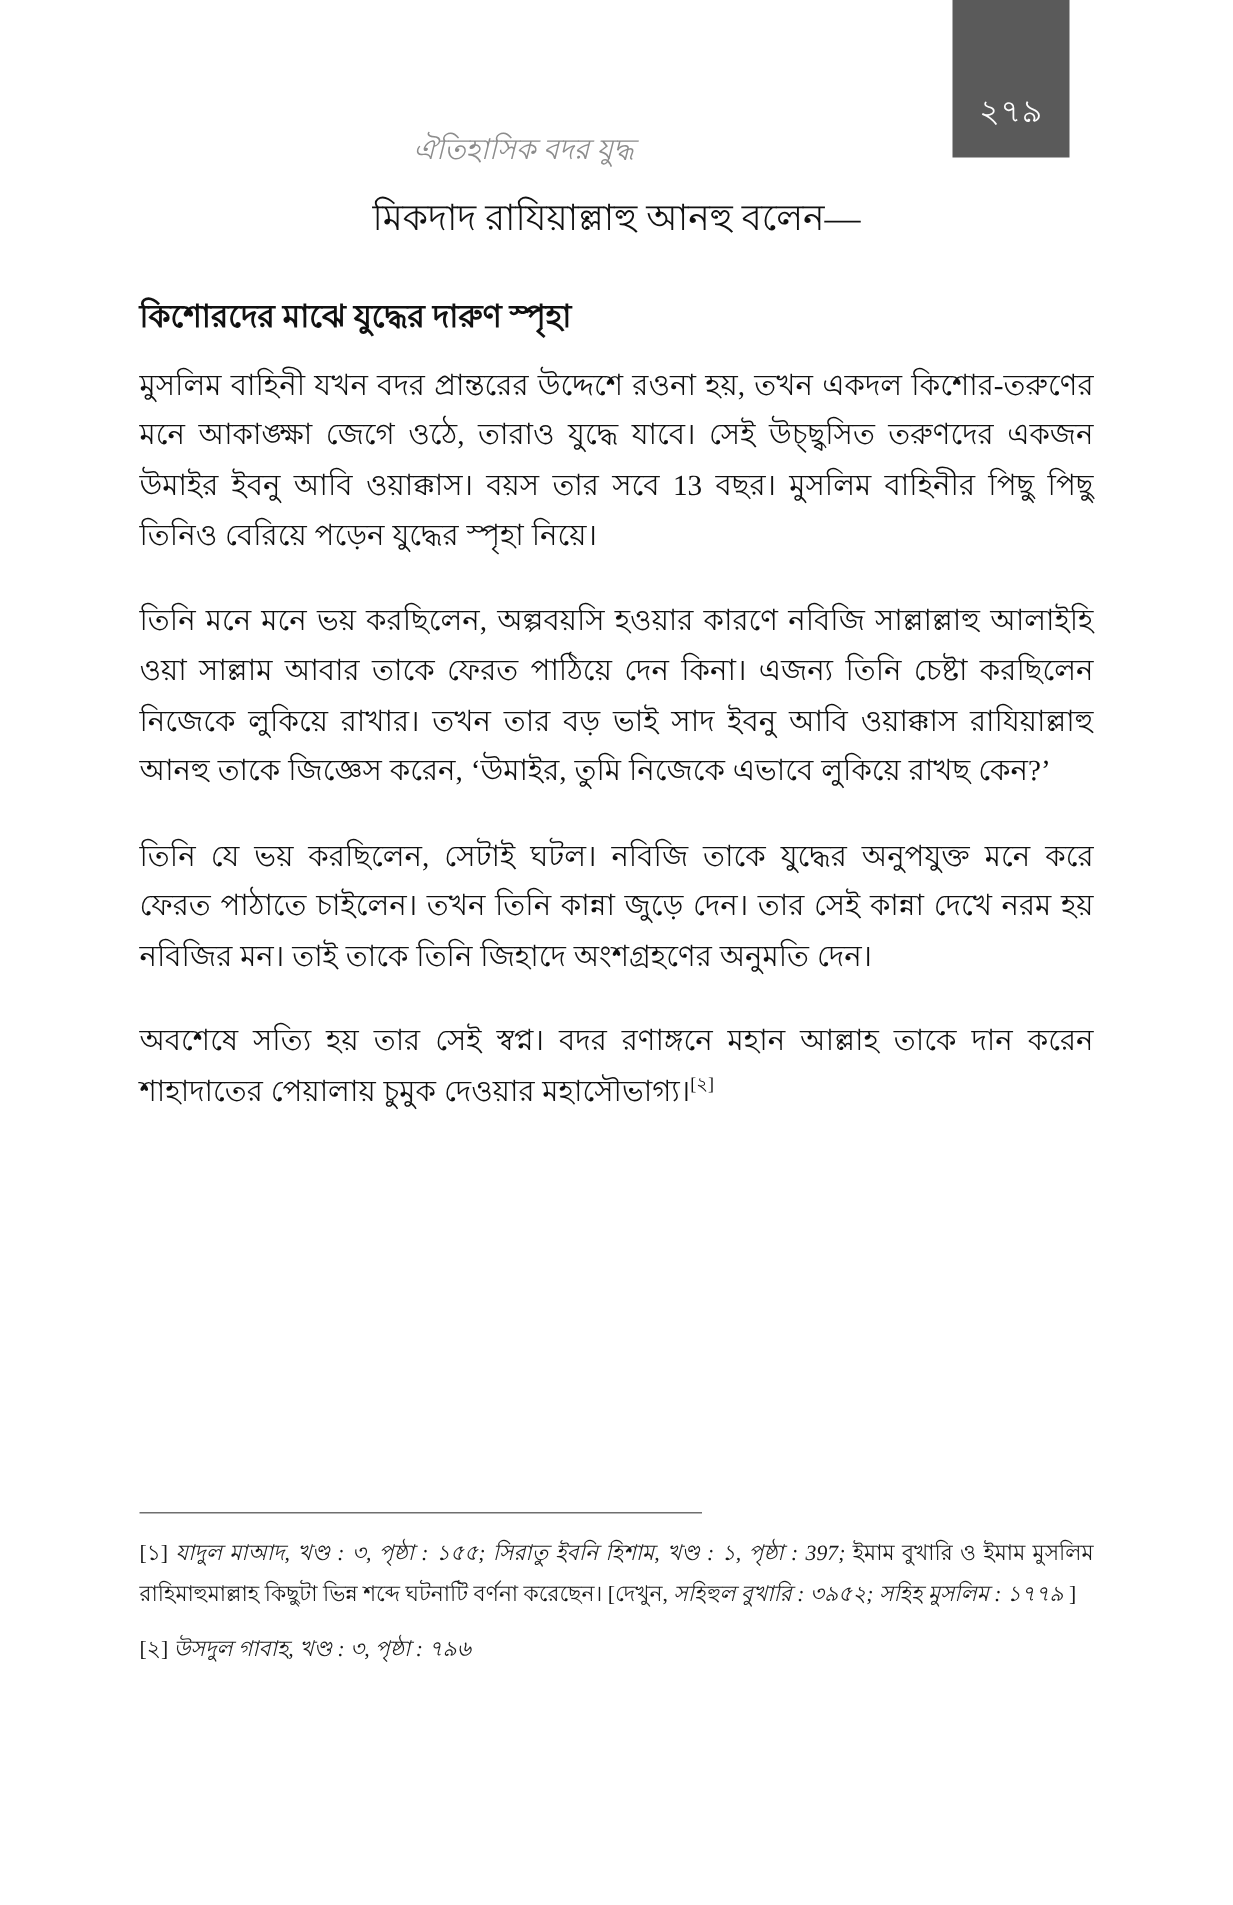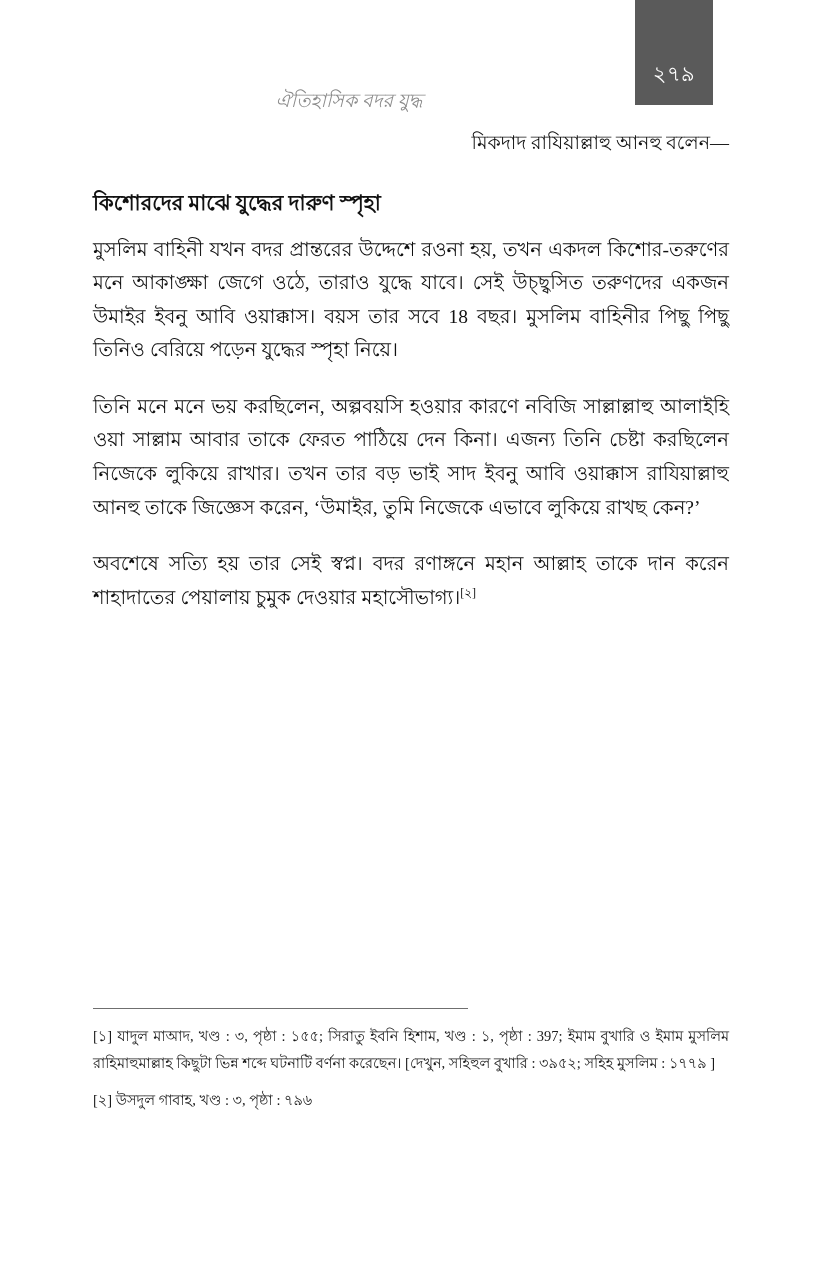--- a/index.html
+++ b/index.html
@@ -57,24 +57,24 @@
 
   
   .content {
     position: absolute;
     left: 93px;
     top: 128px;
     width: 636px;
   }
 
   .lead-line {
-    font-size: 19px;
+    font-size: 24px;
     line-height: 1.55;
     margin: 0 0 22px 0;
-    text-align: right;
+    text-align: center;
   }
 
   p.body-par {
     font-size: 19.5px;
     line-height: 1.72;
     margin: 0 0 23px 0;
     text-align: justify;
     text-justify: inter-word;
     word-spacing: 0.02em;
   }
@@ -110,20 +110,21 @@
     font-size: 14.5px;
     line-height: 1.85;
     margin: 0 0 10px 0;
     text-align: justify;
     color: #1a1a1a;
   }
   .footnote .marker {
     font-style: normal;
   }
   .footnote .src {
+    font-style: italic;
   }
   .footnote .plain {
     font-style: normal;
   }
 </style>
 </head>
 <body>
 
 <div class="page">
 
@@ -134,25 +135,26 @@
   <div class="running-head">ঐতিহাসিক বদর যুদ্ধ</div>
 
   <div class="content">
 
     <div class="lead-line">মিকদাদ রাযিয়াল্লাহু আনহু বলেন—</div>
 
 
 
     <h2 class="section-heading">কিশোরদের মাঝে যুদ্ধের দারুণ স্পৃহা</h2>
 
-    <p class="body-par">মুসলিম বাহিনী যখন বদর প্রান্তরের উদ্দেশে রওনা হয়, তখন একদল কিশোর-তরুণের মনে আকাঙ্ক্ষা জেগে ওঠে, তারাও যুদ্ধে যাবে। সেই উচ্ছ্বসিত তরুণদের একজন উমাইর ইবনু আবি ওয়াক্কাস। বয়স তার সবে 18 বছর। মুসলিম বাহিনীর পিছু পিছু তিনিও বেরিয়ে পড়েন যুদ্ধের স্পৃহা নিয়ে।</p>
+    <p class="body-par">মুসলিম বাহিনী যখন বদর প্রান্তরের উদ্দেশে রওনা হয়, তখন একদল কিশোর-তরুণের মনে আকাঙ্ক্ষা জেগে ওঠে, তারাও যুদ্ধে যাবে। সেই উচ্ছ্বসিত তরুণদের একজন উমাইর ইবনু আবি ওয়াক্কাস। বয়স তার সবে 13 বছর। মুসলিম বাহিনীর পিছু পিছু তিনিও বেরিয়ে পড়েন যুদ্ধের স্পৃহা নিয়ে।</p>
 
     <p class="body-par">তিনি মনে মনে ভয় করছিলেন, অল্পবয়সি হওয়ার কারণে নবিজি সাল্লাল্লাহু আলাইহি ওয়া সাল্লাম আবার তাকে ফেরত পাঠিয়ে দেন কিনা। এজন্য তিনি চেষ্টা করছিলেন নিজেকে লুকিয়ে রাখার। তখন তার বড় ভাই সাদ ইবনু আবি ওয়াক্কাস রাযিয়াল্লাহু আনহু তাকে জিজ্ঞেস করেন, ‘উমাইর, তুমি নিজেকে এভাবে লুকিয়ে রাখছ কেন?’</p>
 
 
+    <p class="body-par">তিনি যে ভয় করছিলেন, সেটাই ঘটল। নবিজি তাকে যুদ্ধের অনুপযুক্ত মনে করে ফেরত পাঠাতে চাইলেন। তখন তিনি কান্না জুড়ে দেন। তার সেই কান্না দেখে নরম হয় নবিজির মন। তাই তাকে তিনি জিহাদে অংশগ্রহণের অনুমতি দেন।</p>
 
     <p class="body-par"><span>অবশেষে সত্যি হয় তার সেই স্বপ্ন। বদর রণাঙ্গনে মহান আল্লাহ তাকে দান করেন শাহাদাতের পেয়ালায় চুমুক দেওয়ার মহাসৌভাগ্য।</span><sup class="fn-ref">[২]</sup></p>
 
   </div>
 
   <div class="footnote-zone">
     <div class="footnote-rule"></div>
 
     <div class="footnote">
       <span class="marker">[১]</span>

